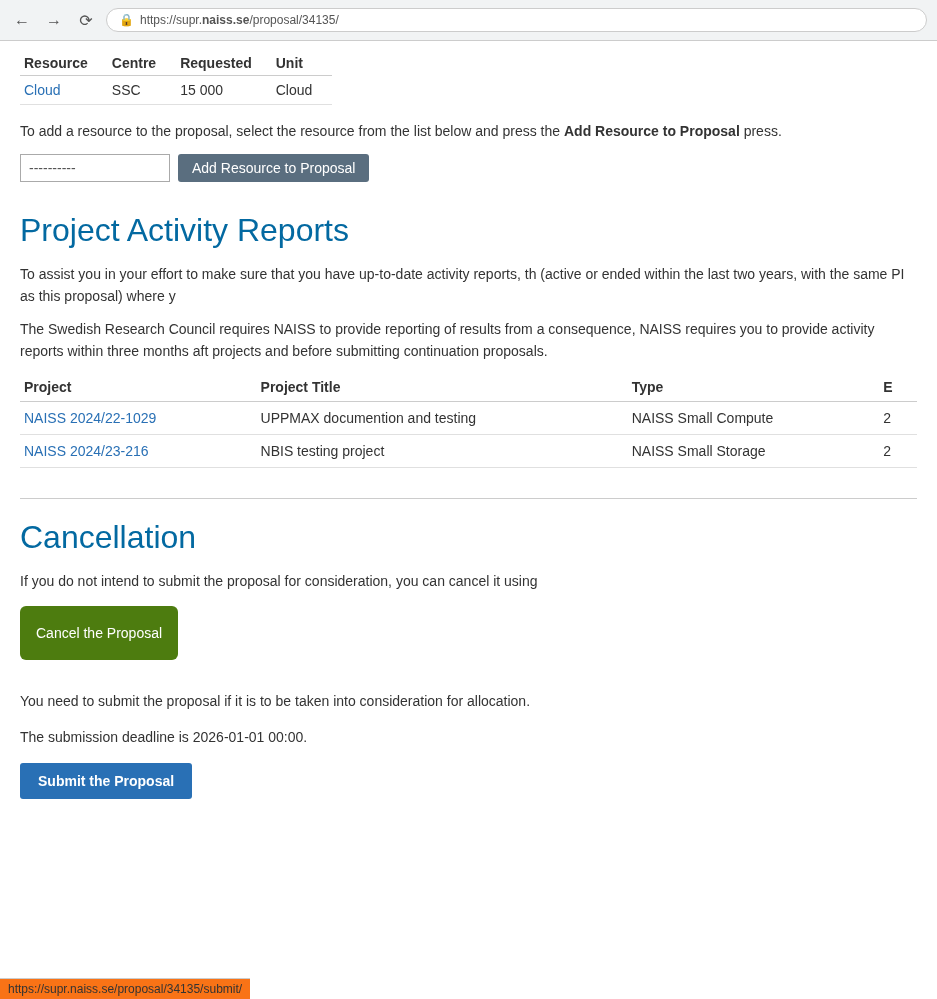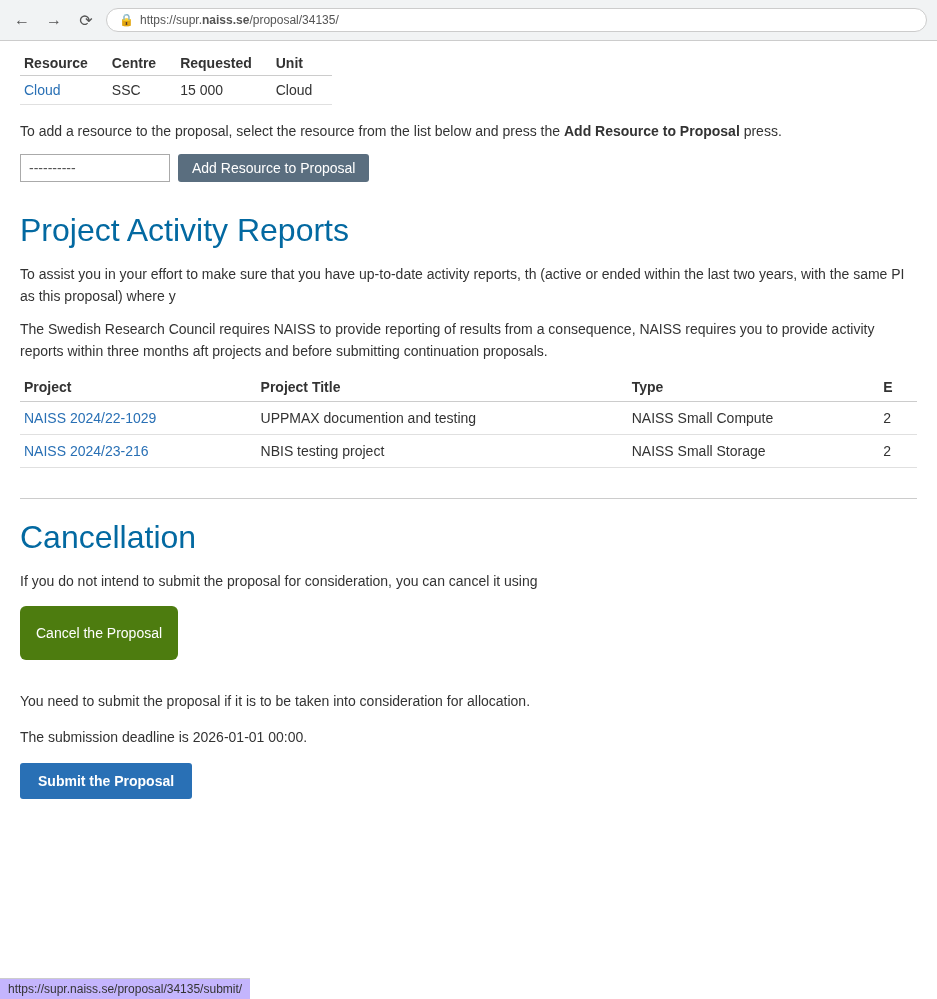--- a/index.html
+++ b/index.html
@@ -163,21 +163,21 @@
     .divider {
       border: none;
       border-top: 1px solid #ccc;
       margin: 20px 0;
     }
 
     .status-bar {
       position: fixed;
       bottom: 0;
       left: 0;
-      background: #c4b5fd;
+      background: #f97316;
       border-top: 1px solid #ccc;
       padding: 3px 8px;
       font-size: 12px;
       color: #333;
       z-index: 100;
     }
   </style>
 </head>
 <body>
 

